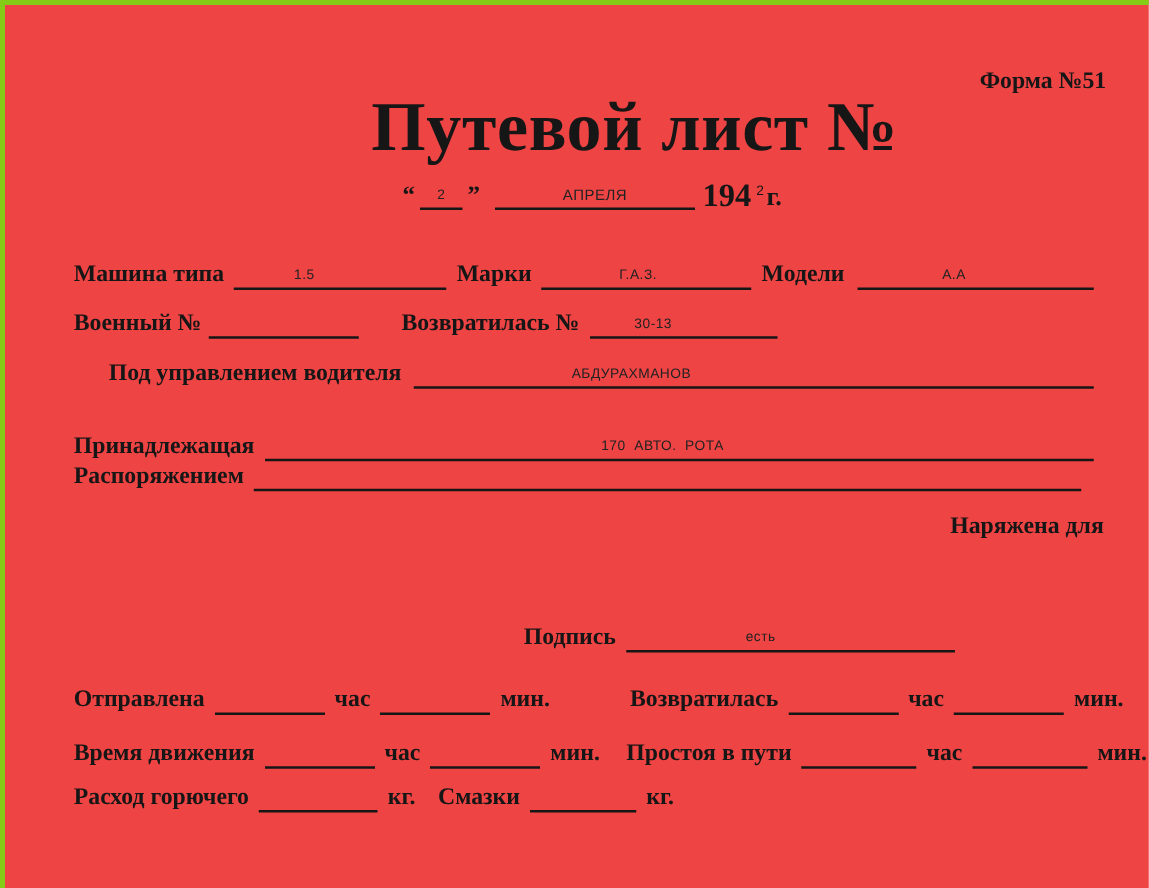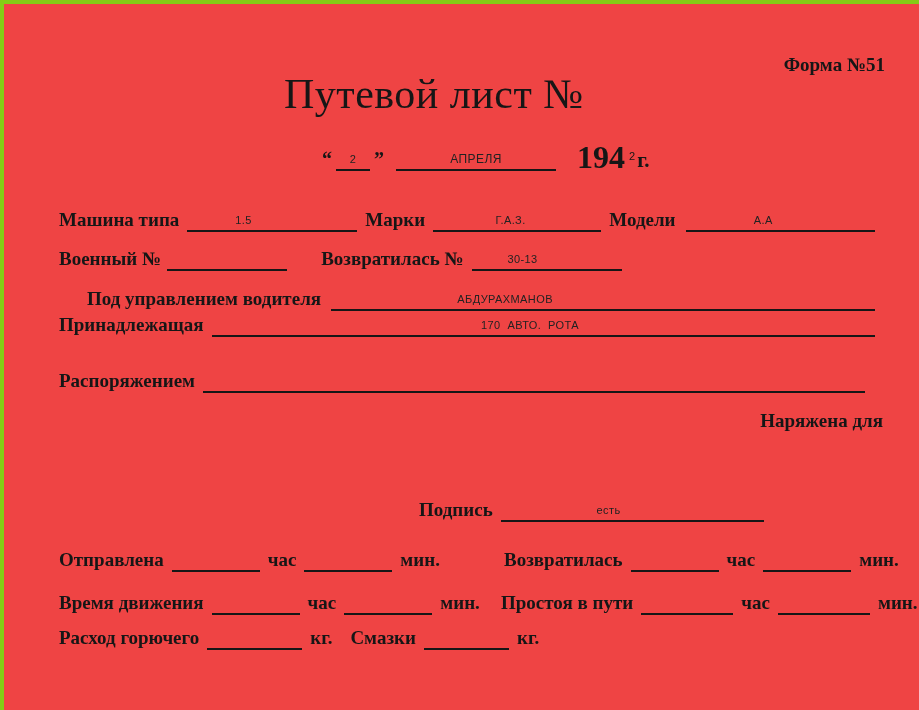--- a/index.html
+++ b/index.html
@@ -2,32 +2,32 @@
 <html><head>
 <meta charset="utf-8">
 <style>
   html,body{margin:0;padding:0;background:#fff;}
   .page{
     position:relative;width:917px;height:708px;background:#ef4444;
     border:4px solid #84cc16;overflow:hidden;
     font-family:"Liberation Serif",serif;color:#161616;
   }
   .form-no{position:absolute;top:50px;right:36px;font-size:19px;font-weight:bold;white-space:nowrap;}
-  .title{position:absolute;left:280px;top:66px;margin:0;font-size:42px;font-weight:normal;white-space:nowrap;letter-spacing:.5px;}
+  .title{position:absolute;left:293px;top:66px;margin:0;font-size:56px;font-weight:bold;white-space:nowrap;letter-spacing:.5px;}
   .row{position:absolute;display:flex;align-items:flex-end;}
   .lbl{font-weight:bold;font-size:19px;line-height:1.1;white-space:nowrap;padding-bottom:1px;}
   .fill{position:relative;display:inline-block;height:24px;border-bottom:2px solid #161616;box-sizing:border-box;}
   .fill .val{
     position:absolute;bottom:4px;left:var(--vx,50%);transform:translateX(-50%);
     font-family:"Liberation Sans",sans-serif;font-size:11px;letter-spacing:.4px;
     white-space:pre;color:#222;line-height:1;
   }
   .grow{flex:1;}
   .q{font-size:20px;font-weight:bold;line-height:1;padding-bottom:2px;}
-  .y1{font-size:32px;font-weight:bold;line-height:.85;margin-left:21px;}
+  .y1{font-size:26px;font-weight:bold;line-height:.85;margin-left:6px;}
   .y2{font-family:"Liberation Sans",sans-serif;font-size:11px;margin:0 2px 9px 4px;line-height:1;}
   .y3{font-size:21px;font-weight:bold;line-height:.95;}
   .w34{width:34px}.w120{width:120px}.w150{width:150px}.w160{width:160px}
   .w168{width:168px}.w170{width:170px}.w263{width:263px}
   .w85{width:85px}.w88{width:88px}.w92{width:92px}.w95{width:95px}
   .ml4{margin-left:4px}.ml6{margin-left:6px}.ml8{margin-left:8px}.ml10{margin-left:10px}
   .ml12{margin-left:12px}.ml18{margin-left:18px}.ml34{margin-left:34px}
   .h20{height:20px}
 </style>
 </head>
@@ -78,21 +78,21 @@
       </span>
   </div>
 
   <div class="row" style="left:55px;right:46px;top:283px;margin-left:28px;">
     <span class="lbl">Под управлением водителя</span>
     <span class="fill grow ml10" style="--vx:32%">
         <span class="val">АБДУРАХМАНОВ</span>
       </span>
   </div>
 
-  <div class="row" style="left:55px;right:46px;top:309px;">
+  <div class="row" style="left:55px;right:46px;top:341px;">
     <span class="lbl">Принадлежащая</span>
     <span class="fill grow ml8" style="--vx:48%">
         <span class="val">170  АВТО.  РОТА</span>
       </span>
   </div>
 
   <div class="row" style="left:55px;right:56px;top:365px;">
     <span class="lbl">Распоряжением</span>
     <span class="fill grow ml8">
         <span class="val"></span>

